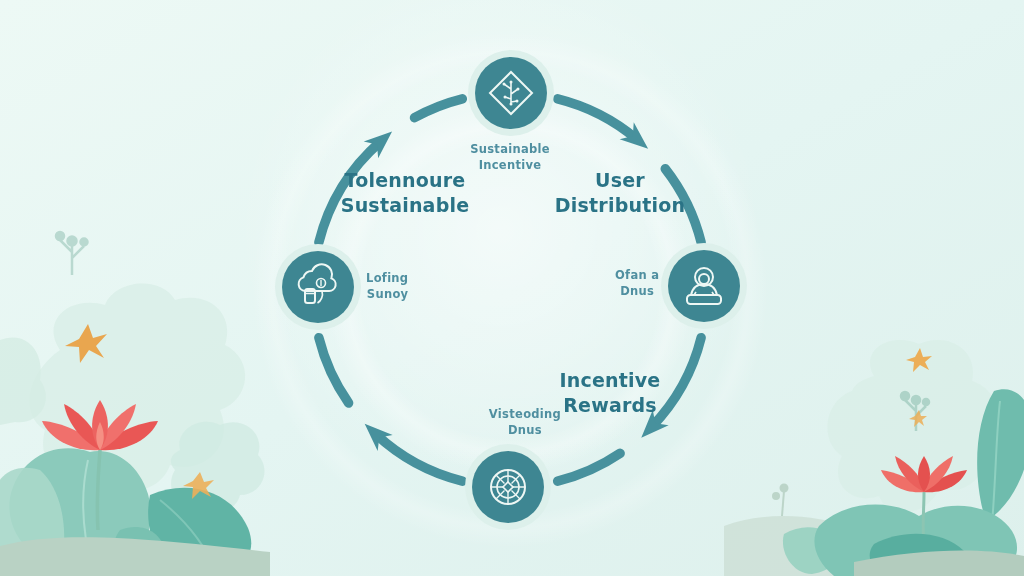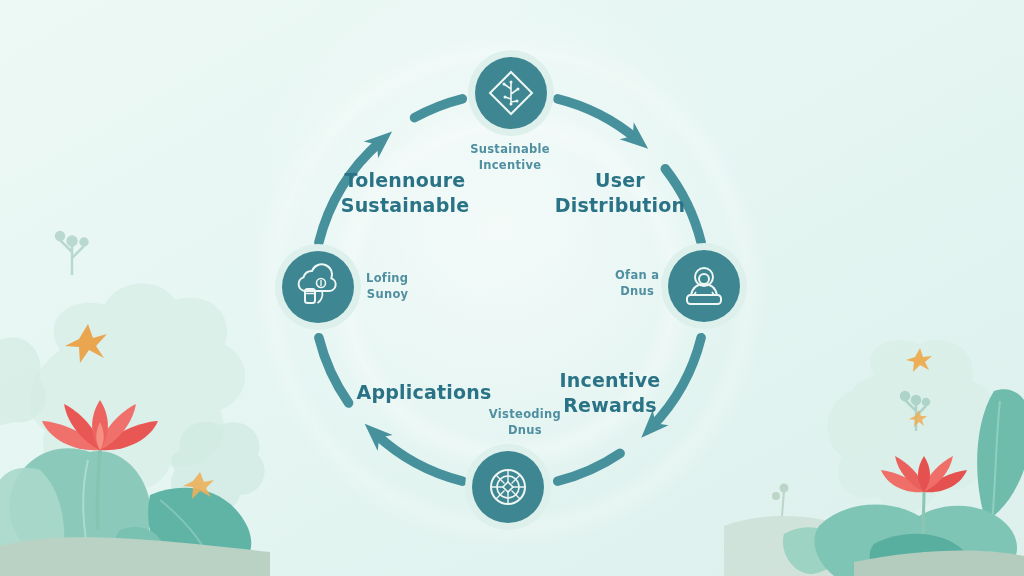--- a/index.html
+++ b/index.html
@@ -175,21 +175,20 @@
 </div>
 <div class="stage-label" style="left:620px;top:193px;">
   <span>User</span>
   <span>Distribution</span>
 </div>
 <div class="stage-label" style="left:610px;top:393px;">
   <span>Incentive</span>
   <span>Rewards</span>
 </div>
 <div class="stage-label" style="left:424px;top:393px;">
-  <span>Applications</span>
 </div>
 
 <div class="node-caption caption-center" style="left:510px;top:158px;">
   <span>Sustainable</span>
   <span>Incentive</span>
 </div>
 <div class="node-caption" style="left:615px;top:268px;text-align:center;">
   <span>Ofan a</span>
   <span>Dnus</span>
 </div>

